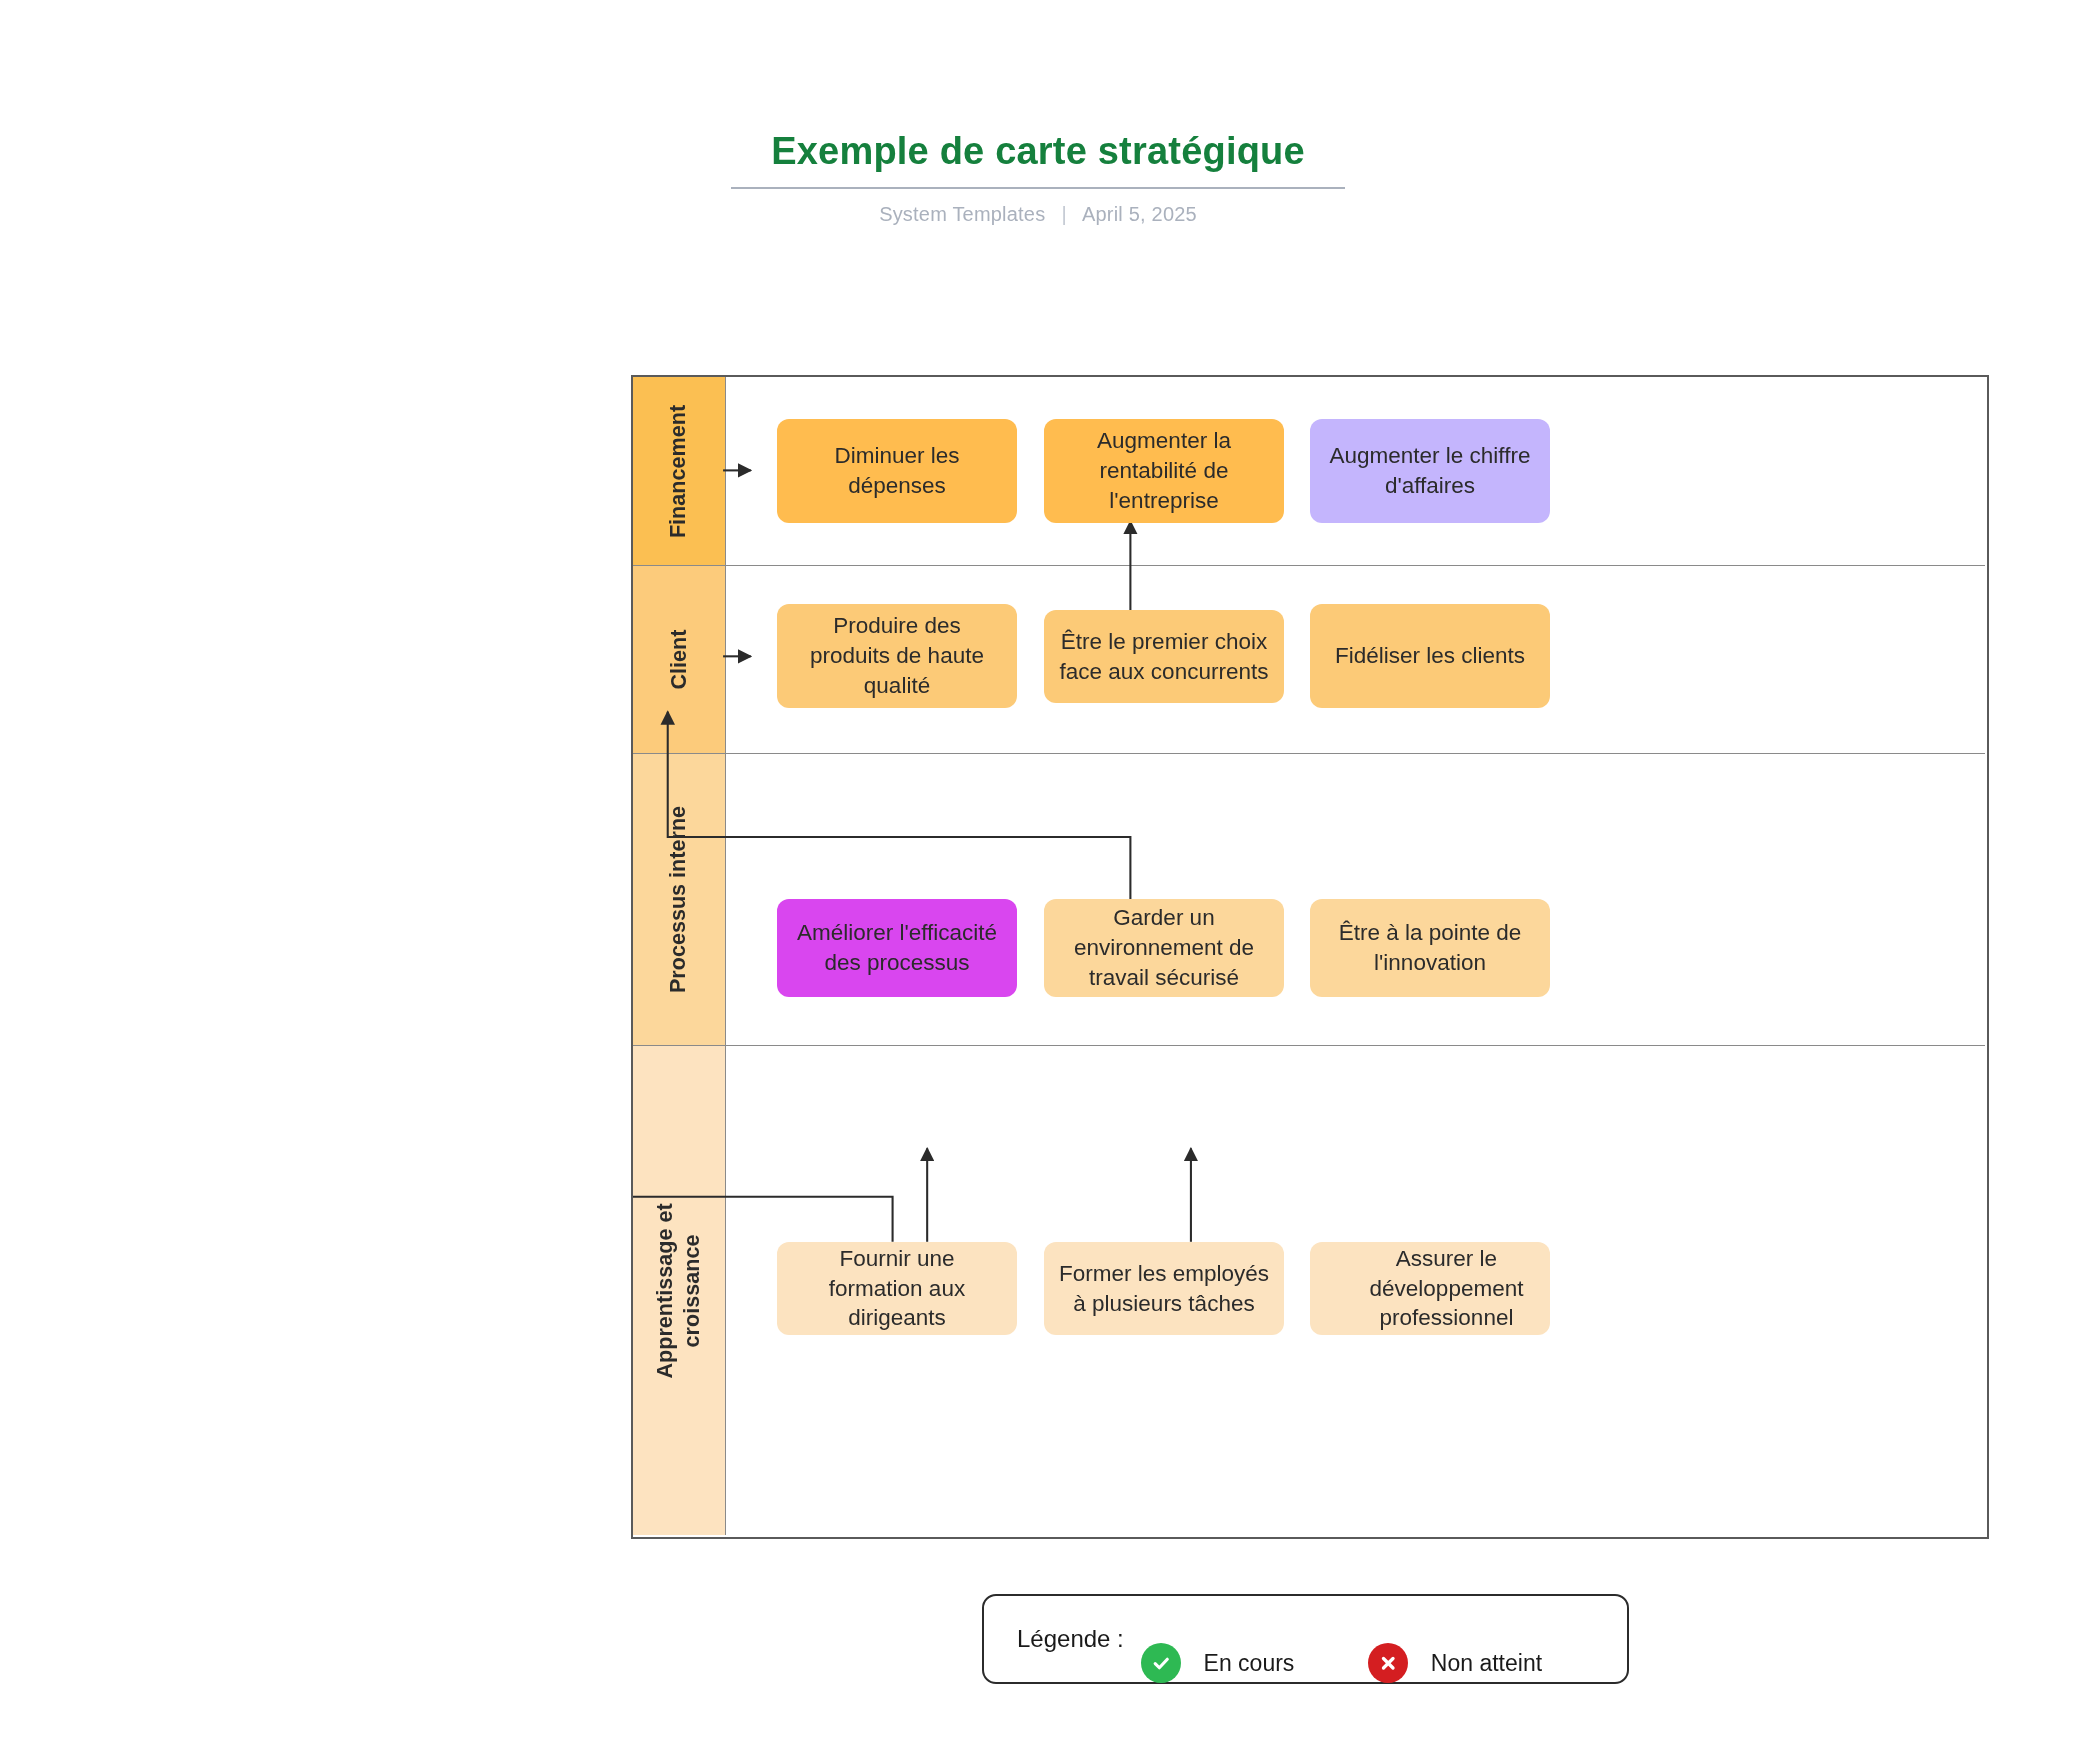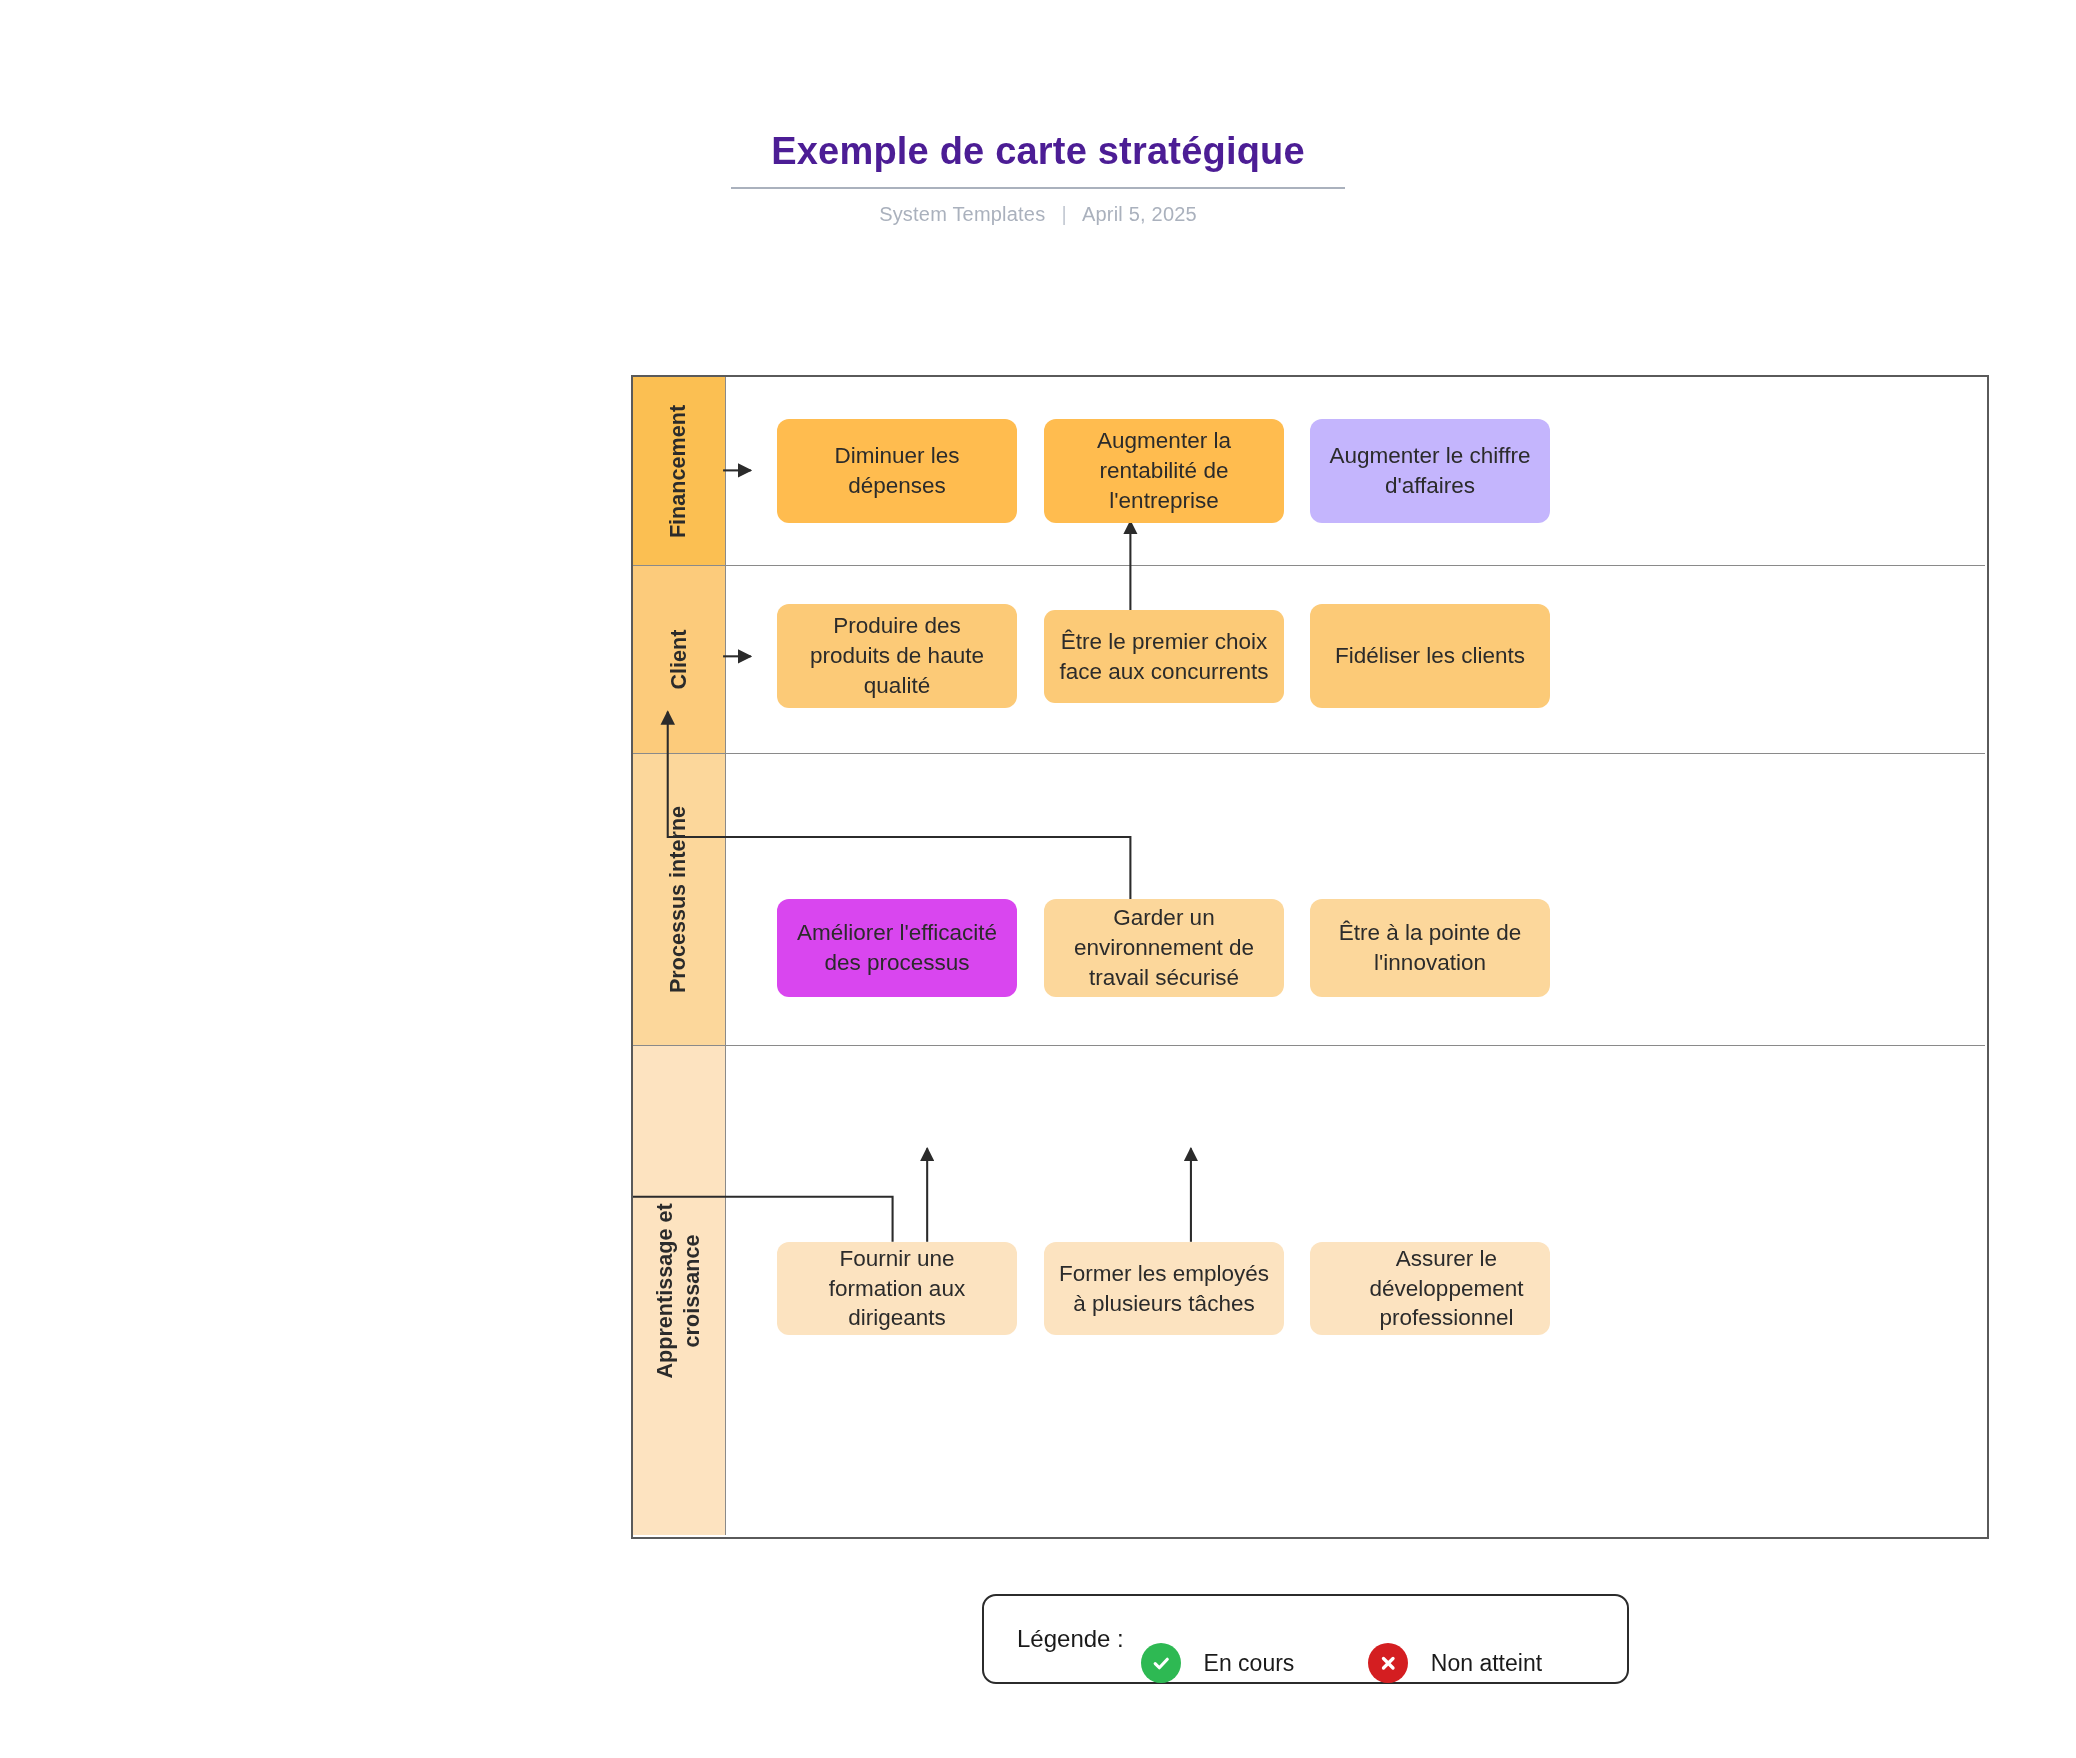--- a/index.html
+++ b/index.html
@@ -20,21 +20,21 @@
     position: absolute;
     top: 130px;
     left: 0;
     width: 2076px;
     text-align: center;
   }
   #doc-title {
     display: inline-block;
     font-size: 38px;
     font-weight: bold;
-    color: #4c1d95;
+    color: #15803d;
     letter-spacing: 0.2px;
     padding: 0 40px 14px 40px;
     border-bottom: 2.6px solid #aab1bd;
   }
   #subtitle {
     margin-top: 14px;
     font-size: 20px;
     color: #aab1bd;
     letter-spacing: 0.2px;
   }
@@ -231,21 +231,21 @@
   <div class="node" style="left:411px;top:42px;width:240px;height:104px;background:#FFBC4F;">
     <span>Augmenter la rentabilité de l'entreprise</span>
   </div>
   <div class="node" style="left:677px;top:42px;width:240px;height:104px;background:#c4b5fd;">
     <span>Augmenter le chiffre d'affaires</span>
   </div>
 
   <div class="node" style="left:144px;top:227px;width:240px;height:104px;background:#FCCA77;">
     <span>Produire des produits de haute qualité</span>
   </div>
-  <div class="node" style="left:411px;top:233px;width:240px;height:93px;background:#FCCA77;border-radius:11px;">
+  <div class="node" style="left:411px;top:233px;width:240px;height:93px;background:#FCCA77;">
     <span>Être le premier choix face aux concurrents</span>
   </div>
   <div class="node" style="left:677px;top:227px;width:240px;height:104px;background:#FCCA77;">
     <span>Fidéliser les clients</span>
   </div>
 
   <div class="node" style="left:144px;top:522px;width:240px;height:98px;background:#d946ef;">
     <span>Améliorer l'efficacité des processus</span>
   </div>
   <div class="node" style="left:411px;top:522px;width:240px;height:98px;background:#FCD79B;">

